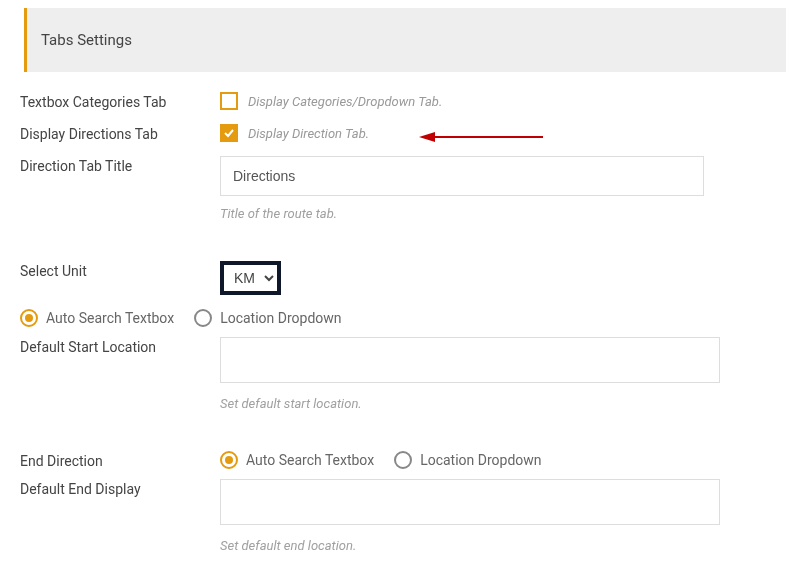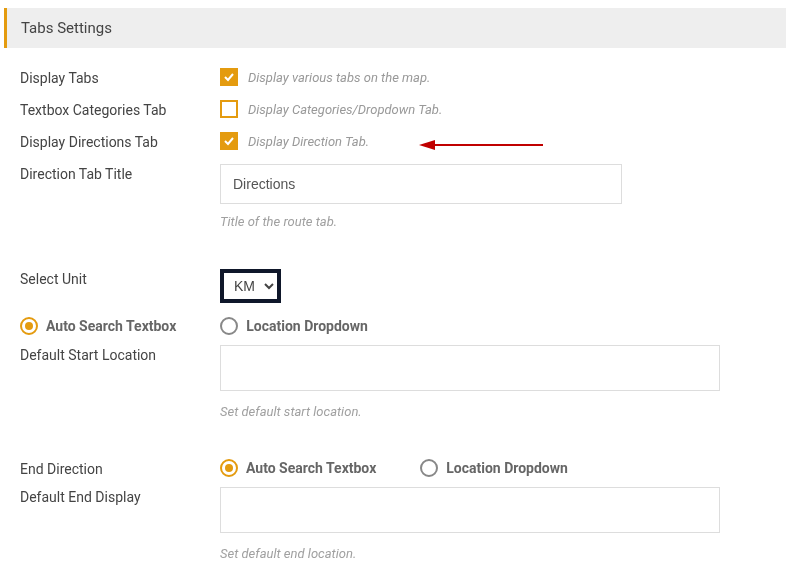--- a/index.html
+++ b/index.html
@@ -6,22 +6,22 @@
   body {
     font-family: -apple-system, BlinkMacSystemFont, "Segoe UI", Roboto, "Helvetica Neue", Arial, sans-serif;
     font-size: 14px;
     color: #444;
     background: #fff;
     width: 794px;
   }
   .header-bar {
     background: #eee;
     border-left: 3px solid #e49b0f;
-    padding: 11px 14px;
-    margin: 8px 8px 0 4px;
+    padding: 23px 14px;
+    margin: 8px 8px 0 24px;
   }
   .header-title {
     font-size: 15px;
     color: #444;
     font-weight: 400;
   }
   .form-area {
     padding: 20px 20px 10px 20px;
   }
   .form-row {
@@ -65,21 +65,21 @@
     border: 2px solid #e49b0f;
   }
   .cbox svg { display: block; }
   .hint-inline {
     font-style: italic;
     color: #999;
     font-size: 13px;
   }
   
   .text-input {
-    width: 402px;
+    width: 484px;
     max-width: 100%;
     height: 40px;
     border: 1px solid #ddd;
     padding: 0 12px;
     font-size: 14px;
     color: #555;
     outline: none;
   }
   .help-text {
     font-style: italic;
@@ -97,22 +97,21 @@
     padding: 4px 6px;
     font-size: 14px;
     background: #fff;
     color: #444;
     outline: none;
   }
   
   .radio-group {
     display: flex;
     align-items: center;
-    gap: 44px;
-    font-weight: bold;
+    gap: 20px;
   }
   .radio-item {
     display: flex;
     align-items: center;
     gap: 8px;
     cursor: pointer;
   }
   .radio-dot {
     width: 18px;
     height: 18px;
@@ -160,33 +159,20 @@
 </style>
 </head>
 <body>
 
 <div class="header-bar">
   <div class="header-title">Tabs Settings</div>
 </div>
 
 <div class="form-area">
 
-  <div class="form-row">
-    <div class="label-col">Display Tabs</div>
-    <div class="field-col">
-      <div class="check-line">
-        <span class="cbox checked">
-          <svg width="12" height="12" viewBox="0 0 12 12">
-              <path d="M2 6 L5 9 L10 3" stroke="#fff" stroke-width="2" fill="none"></path>
-            </svg>
-        </span>
-        <span class="hint-inline">Display various tabs on the map.</span>
-      </div>
-    </div>
-  </div>
 
   <div class="form-row">
     <div class="label-col">Textbox Categories Tab</div>
     <div class="field-col">
       <div class="check-line">
         <span class="cbox unchecked"></span>
         <span class="hint-inline">Display Categories/Dropdown Tab.</span>
       </div>
     </div>
   </div>

